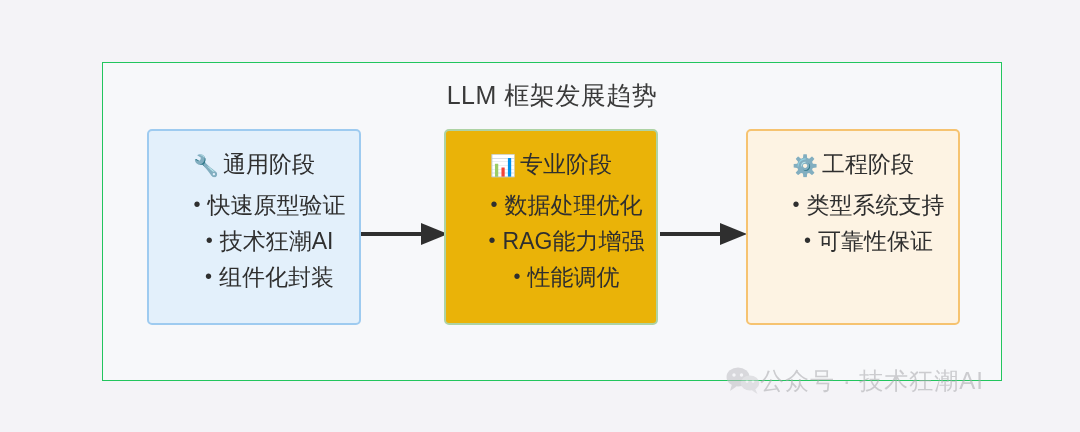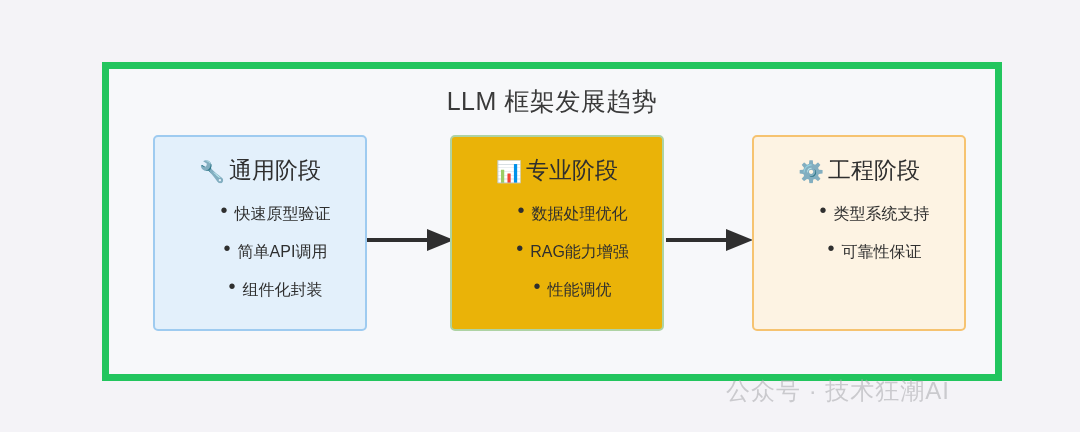--- a/index.html
+++ b/index.html
@@ -16,21 +16,21 @@
   }
 
   
   #diagram-frame {
     position: absolute;
     left: 102px;
     top: 62px;
     width: 900px;
     height: 319px;
     background: #f7f8fa;
-    border: 7px solid #22c55e;
+    border: 1px solid #22c55e;
     box-sizing: border-box;
   }
 
   #diagram-title {
     position: absolute;
     left: 0;
     top: 16px;
     width: 100%;
     text-align: center;
     font-size: 25px;
@@ -77,21 +77,21 @@
     margin-right: 4px;
     vertical-align: -1px;
   }
 
   .stage-list {
     list-style: none;
     margin: 6px 0 0 0;
     padding: 0;
   }
   .stage-list li {
-    font-size: 16px;
+    font-size: 23px;
     line-height: 35px;
     color: #2f2f2f;
     white-space: nowrap;
     padding-left: 31px;
   }
   .stage-list li::before {
     content: "\2022";
     margin-right: 7px;
     font-size: 20px;
     vertical-align: 2px;
@@ -108,23 +108,22 @@
   #arrow-1 { left: 557px; }
 
   
   #watermark {
     position: absolute;
     left: 726px;
     top: 366px;
     height: 34px;
     display: flex;
     align-items: flex-start;
-    gap: 10px;
+    gap: 0;
     opacity: 0.55;
-    flex-direction: column;
   }
   #watermark .wm-text {
     font-size: 24px;
     line-height: 30px;
     color: #a9a9ad;
     white-space: nowrap;
     letter-spacing: 1px;
   }
   #watermark .wm-icon { display: block; }
 </style>
@@ -136,21 +135,21 @@
   <div id="diagram-title">LLM 框架发展趋势</div>
 
   <div id="stage-row">
 
     <div class="stage-box" id="stage-box-0">
       <div class="stage-head">
         <span class="stage-emoji">🔧</span><span>通用阶段</span>
       </div>
       <ul class="stage-list">
         <li>快速原型验证</li>
-        <li>简单API调用</li>
+        <li>技术狂潮AI</li>
         <li>组件化封装</li>
       </ul>
     </div>
 
     <svg class="arrow" id="arrow-0" viewBox="0 0 87 22">
       <line x1="0" y1="11" x2="64" y2="11" stroke="#2f2f2f" stroke-width="4"></line>
       <polygon points="60,0 87,11 60,22" fill="#2f2f2f"></polygon>
     </svg>
 
     <div class="stage-box" id="stage-box-1">

